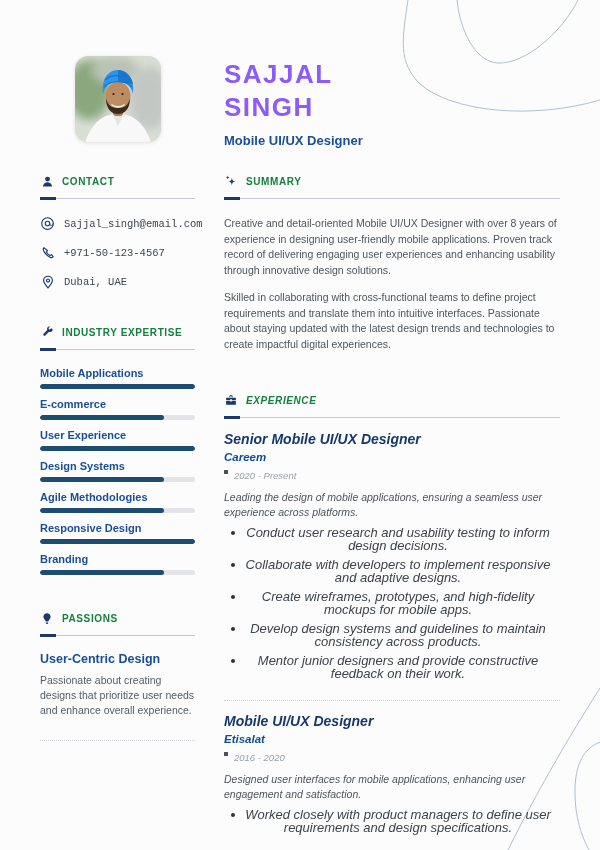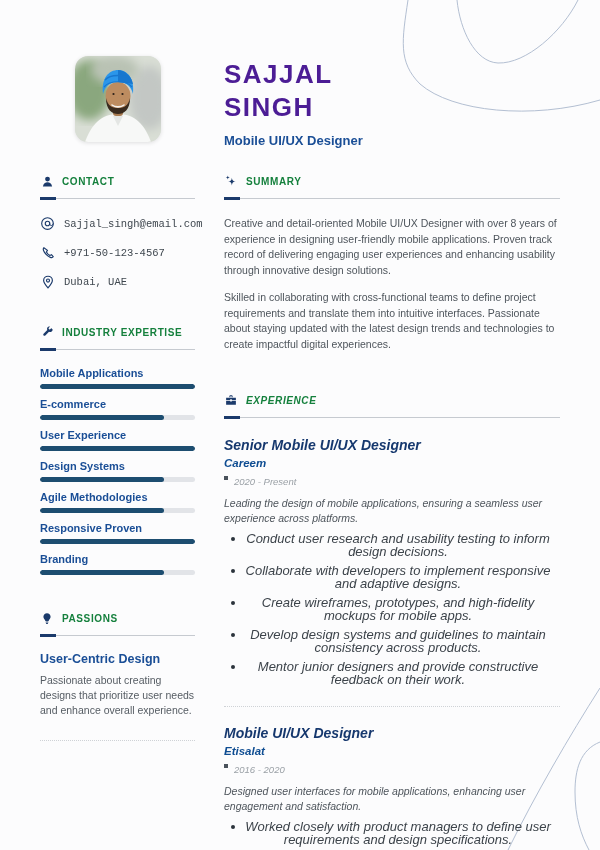--- a/index.html
+++ b/index.html
@@ -20,21 +20,21 @@
 
   .header-row { display:flex; gap:29px; align-items:flex-start; }
   .photo-wrap { width:155px; display:flex; justify-content:center; }
   .photo {
     width:86px; height:86px; border-radius:13px; overflow:hidden;
     box-shadow:0 1px 4px rgba(0,0,0,0.12); background:#d9dfd6;
   }
   .name-block { padding-top:2px; }
   .name {
     font-size:26px; font-weight:bold; letter-spacing:1.5px;
-    color:#4c1d95; line-height:33px;
+    color:#8b5cf6; line-height:33px;
   }
   .job-headline {
     margin-top:9px; font-size:13px; font-weight:bold; color:#1a4e96;
   }
 
   .body-row { display:flex; gap:29px; margin-top:26px; }
   .left-col  { width:155px; flex:0 0 155px; }
   .right-col { flex:1; min-width:0; }
 
   .section-heading { display:flex; align-items:center; gap:8px; }
@@ -69,21 +69,21 @@
   
   .passion-title { margin-top:15px; font-size:12.5px; font-weight:bold; color:#1a4e96; }
   .passion-text { margin-top:7px; font-size:10.5px; line-height:15px; color:#555c63; }
   .dotted { border-top:1px dotted #cfd2d6; margin-top:22px; }
 
   
   .para { font-size:10.5px; line-height:15.5px; color:#4e555c; margin-top:16px; max-width:340px; }
   .para + .para { margin-top:12px; }
 
   
-  .job { margin-top:18px; }
+  .job { margin-top:12px; }
   .job-title { font-size:14px; font-weight:bold; color:#16386e; }
   .job-company { margin-top:4px; font-size:11.5px; font-weight:bold; color:#0f4d92; }
   .job-dates { margin-top:7px; display:flex; align-items:flex-start; gap:6px; font-size:9.5px; color:#9aa0a6; }
   .job-dates::before { content:""; width:4px; height:4px; background:#4a535c; display:inline-block; }
   .job-desc { margin-top:9px; font-size:10.5px; line-height:15px; color:#4e555c; max-width:340px; }
   .job-bullets { margin-top:5px; list-style:none; }
   .job-bullets li {
     position:relative; padding-left:18px; margin-top:6px;
     font-size:13px; line-height:13px; color:#3c434a; max-width:330px;text-align:center;
   }
@@ -236,21 +236,21 @@
                 <div class="fill" style="width: 80%;"></div>
               </div>
           </div>
           <div class="skill">
             <div class="skill-label">Agile Methodologies</div>
             <div class="track">
                 <div class="fill" style="width: 80%;"></div>
               </div>
           </div>
           <div class="skill">
-            <div class="skill-label">Responsive Proven</div>
+            <div class="skill-label">Responsive Design</div>
             <div class="track">
                 <div class="fill" style="width: 100%;"></div>
               </div>
           </div>
           <div class="skill">
             <div class="skill-label">Branding</div>
             <div class="track">
                 <div class="fill" style="width: 80%;"></div>
               </div>
           </div>

